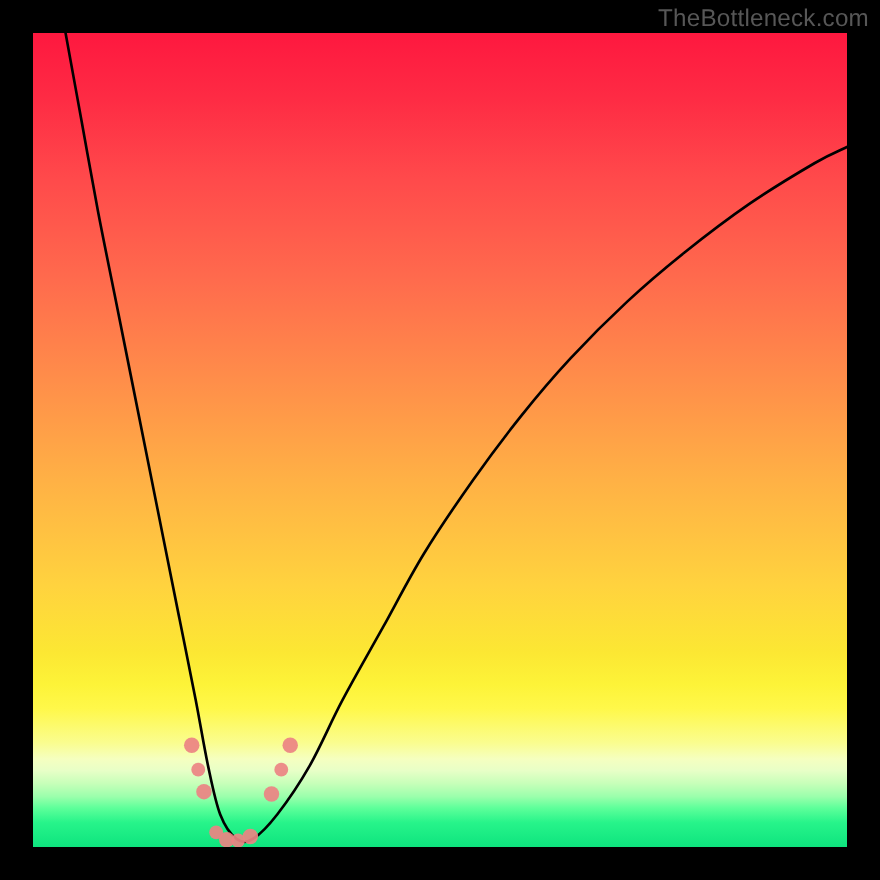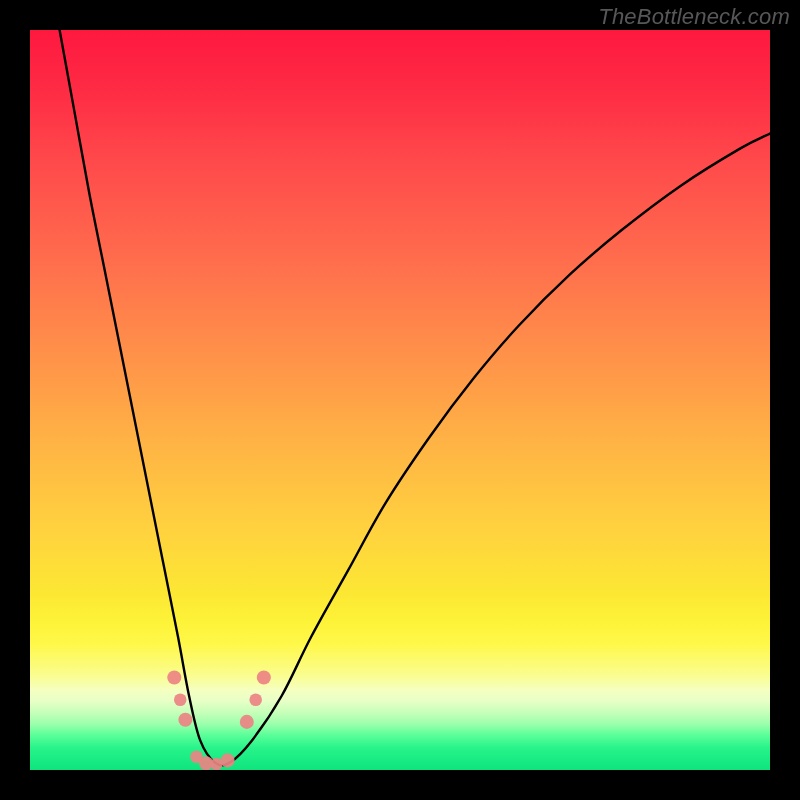--- a/index.html
+++ b/index.html
@@ -9,21 +9,20 @@
     height: 800px;
     overflow: hidden;
     font-family: Arial, Helvetica, sans-serif;
     background: #000;
   }
   .frame {
     position: relative;
     width: 800px;
     height: 800px;
     background: #000;
-    font-style: italic;
   }
   .watermark {
     position: absolute;
     top: 4px;
     right: 10px;
     color: #575757;
     font-size: 22px;
     font-weight: 500;
     letter-spacing: 0.2px;
     z-index: 10;

